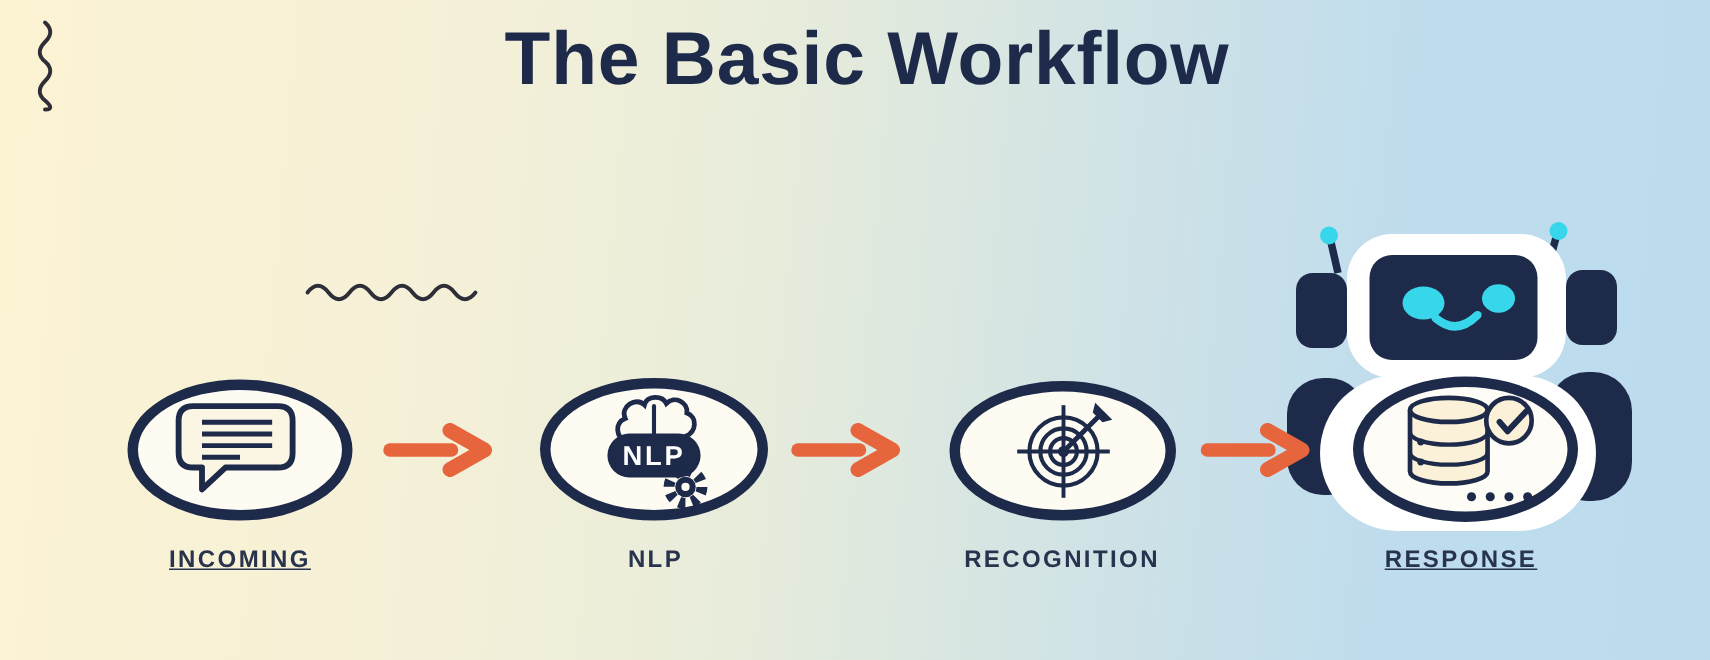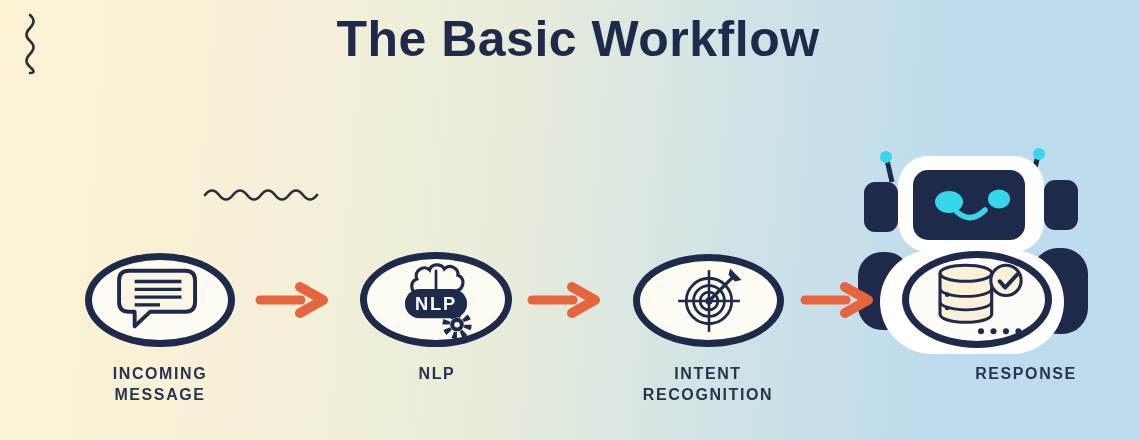--- a/index.html
+++ b/index.html
@@ -76,23 +76,22 @@
 
   <div class="node-ellipse" style="left:85px;top:253px;width:150px;height:94px;">
     <svg width="102" height="76" viewBox="0 0 100 78">
       <path d="M18,9 H76 Q86,9 86,19 V41 Q86,51 76,51 H40 L24,66 V51 H18 Q8,51 8,41 V19 Q8,9 18,9 Z" fill="#fbf5e3" stroke="#1e2a4a" stroke-width="4" stroke-linejoin="round"></path>
       <line x1="24" y1="20" x2="72" y2="20" stroke="#1e2a4a" stroke-width="3.4"></line>
       <line x1="24" y1="28" x2="72" y2="28" stroke="#1e2a4a" stroke-width="3.4"></line>
       <line x1="24" y1="36" x2="72" y2="36" stroke="#1e2a4a" stroke-width="3.4"></line>
       <line x1="24" y1="44" x2="50" y2="44" stroke="#1e2a4a" stroke-width="3.4"></line>
     </svg>
   </div>
-  <div class="step-label" style="left:50px;top:363px;">
+  <div class="step-label" style="left:50px;top:363px;text-decoration:underline;">
     <div>INCOMING</div>
-    <div>MESSAGE</div>
   </div>
 
   <svg class="arrow" style="left:255px;top:282px;" width="80" height="36" viewBox="0 0 80 36">
     <line x1="5" y1="18" x2="46" y2="18" stroke="#e7653c" stroke-width="9" stroke-linecap="round"></line>
     <path d="M45,5 L68,18 L45,31" fill="none" stroke="#e7653c" stroke-width="10" stroke-linecap="round" stroke-linejoin="round"></path>
   </svg>
 
   <div class="node-ellipse" style="left:360px;top:252px;width:152px;height:95px;">
     <svg width="100" height="84" viewBox="0 0 100 92">
       <path d="M30,40 c-8,-3 -9,-14 -1,-17 c-4,-9 8,-16 14,-10 c2,-7 13,-7 16,-1 c6,-6 16,-1 15,7 c8,3 7,14 -1,17" fill="none" stroke="#1e2a4a" stroke-width="3.5" stroke-linecap="round"></path>
@@ -121,21 +120,20 @@
       <line x1="48" y1="10" x2="48" y2="86" stroke="#1e2a4a" stroke-width="3.2"></line>
       <circle cx="48" cy="48" r="28" fill="none" stroke="#1e2a4a" stroke-width="3.4"></circle>
       <circle cx="48" cy="48" r="19" fill="none" stroke="#1e2a4a" stroke-width="3.4"></circle>
       <circle cx="48" cy="48" r="11" fill="none" stroke="#1e2a4a" stroke-width="3.4"></circle>
       <circle cx="48" cy="48" r="4.5" fill="#1e2a4a"></circle>
       <line x1="48" y1="48" x2="78" y2="18" stroke="#1e2a4a" stroke-width="4" stroke-linecap="round"></line>
       <polygon points="74,8 88,22 80,24 72,16" fill="#1e2a4a"></polygon>
     </svg>
   </div>
   <div class="step-label" style="left:598px;top:363px;">
-    <div>INTENT</div>
     <div>RECOGNITION</div>
   </div>
 
   <svg class="arrow" style="left:800px;top:282px;" width="80" height="36" viewBox="0 0 80 36">
     <line x1="5" y1="18" x2="46" y2="18" stroke="#e7653c" stroke-width="9" stroke-linecap="round"></line>
     <path d="M45,5 L68,18 L45,31" fill="none" stroke="#e7653c" stroke-width="10" stroke-linecap="round" stroke-linejoin="round"></path>
   </svg>
 
   <div class="node-ellipse" style="left:902px;top:251px;width:150px;height:97px;background:#fdfcf7;">
     <svg width="106" height="82" viewBox="0 0 115 92">
@@ -152,17 +150,17 @@
         <path d="M83,25 l6,7 l14,-15" fill="none" stroke="#1e2a4a" stroke-width="4.5" stroke-linecap="round" stroke-linejoin="round"></path>
       </g>
       <g>
         <circle cx="62" cy="81" r="3.4" fill="#1e2a4a"></circle>
         <circle cx="76" cy="81" r="3.4" fill="#1e2a4a"></circle>
         <circle cx="90" cy="81" r="3.4" fill="#1e2a4a"></circle>
         <circle cx="104" cy="81" r="3.4" fill="#1e2a4a"></circle>
       </g>
     </svg>
   </div>
-  <div class="step-label" style="left:916px;top:363px;">
+  <div class="step-label" style="left:864px;top:363px;text-decoration:underline;">
     <div>RESPONSE</div>
   </div>
 
 </div>
 
 </body></html>

